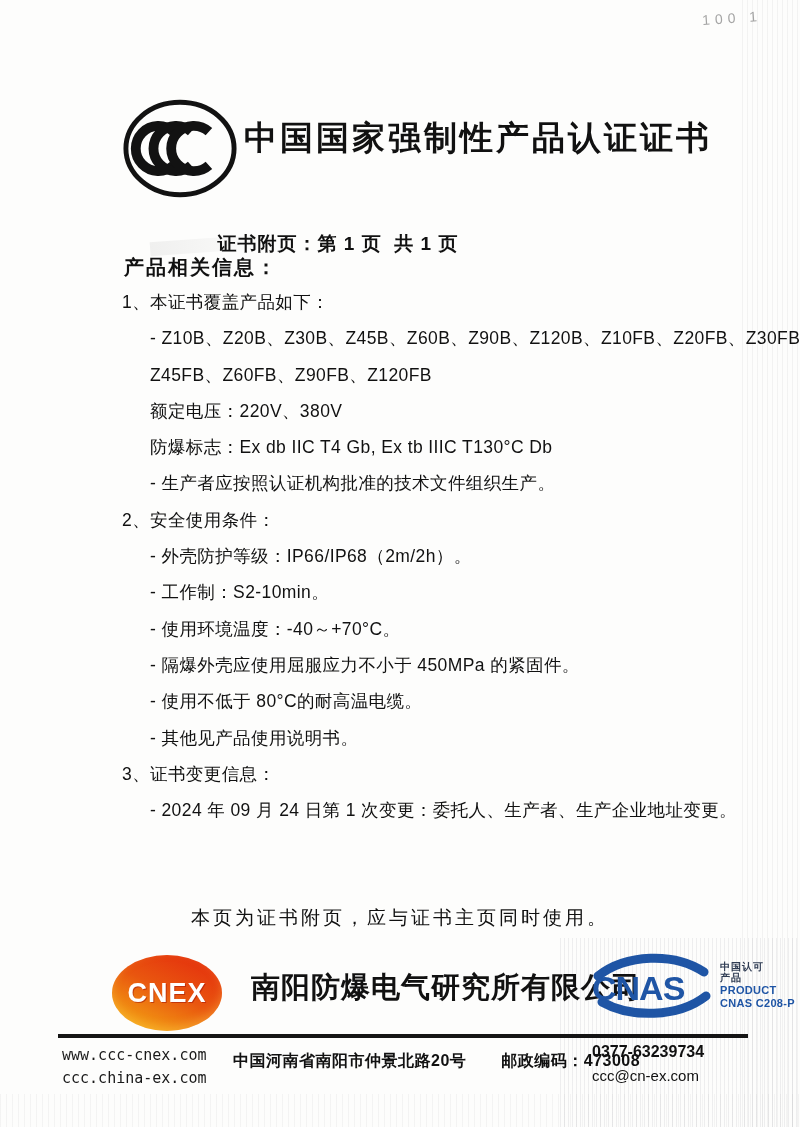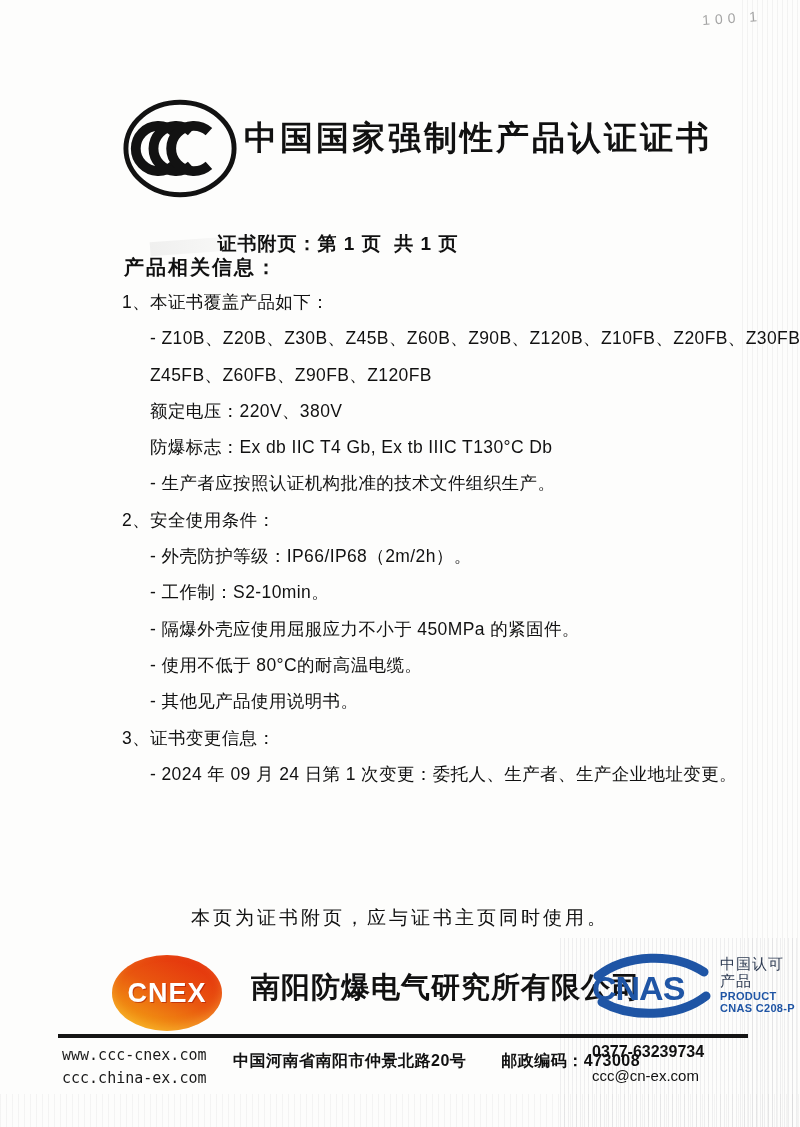--- a/index.html
+++ b/index.html
@@ -52,21 +52,21 @@
     display:flex;align-items:center;justify-content:center;
     box-shadow:inset 0 -4px 10px rgba(255,210,80,.35);}
   .cnex-logo span{color:#fff;font-weight:800;font-size:27px;letter-spacing:1px;
     text-shadow:1px 1px 0 rgba(160,20,5,.55);}
 
   .company{position:absolute;left:251px;top:968px;font-size:29px;font-weight:700;
     letter-spacing:1px;white-space:nowrap;}
 
   .cnas-block{position:absolute;left:590px;top:952px;display:flex;align-items:center;}
   .cnas-side{margin-left:4px;line-height:1.15;}
-  .cnas-side .cn{font-size:15px;font-weight:400;color:#2e3b52;letter-spacing:1px;}
+  .cnas-side .cn{font-size:10px;font-weight:700;color:#2e3b52;letter-spacing:1px;}
   .cnas-side .en{font-size:11px;font-weight:800;color:#1f55a5;letter-spacing:.3px;}
 
   .divider{position:absolute;left:58px;top:1034px;width:690px;height:4px;background:#151515;}
 
   .web-col{position:absolute;left:62px;top:1044px;
     font-family:"DejaVu Sans Mono","Liberation Mono",monospace;
     font-size:15px;line-height:23px;color:#1a1a1a;}
   .addr-col{position:absolute;left:233px;top:1051px;font-size:16px;font-weight:700;
     letter-spacing:.5px;white-space:nowrap;}
   .addr-col .postal{margin-left:30px;}
@@ -104,20 +104,21 @@
   <div class="body-lines">
       <div class="line indent-0">1、本证书覆盖产品如下：</div>
       <div class="line indent-1">- Z10B、Z20B、Z30B、Z45B、Z60B、Z90B、Z120B、Z10FB、Z20FB、Z30FB、</div>
       <div class="line indent-1">Z45FB、Z60FB、Z90FB、Z120FB</div>
       <div class="line indent-1">额定电压：220V、380V</div>
       <div class="line indent-1">防爆标志：Ex db IIC T4 Gb, Ex tb IIIC T130°C Db</div>
       <div class="line indent-1">- 生产者应按照认证机构批准的技术文件组织生产。</div>
       <div class="line indent-0">2、安全使用条件：</div>
       <div class="line indent-1">- 外壳防护等级：IP66/IP68（2m/2h）。</div>
       <div class="line indent-1">- 工作制：S2-10min。</div>
+      <div class="line indent-1">- 使用环境温度：-40～+70°C。</div>
       <div class="line indent-1">- 隔爆外壳应使用屈服应力不小于 450MPa 的紧固件。</div>
       <div class="line indent-1">- 使用不低于 80°C的耐高温电缆。</div>
       <div class="line indent-1">- 其他见产品使用说明书。</div>
       <div class="line indent-0">3、证书变更信息：</div>
       <div class="line indent-1">- 2024 年 09 月 24 日第 1 次变更：委托人、生产者、生产企业地址变更。</div>
     </div>
 
   <div class="page-note">本页为证书附页，应与证书主页同时使用。</div>
 
   <div class="cnex-logo">

